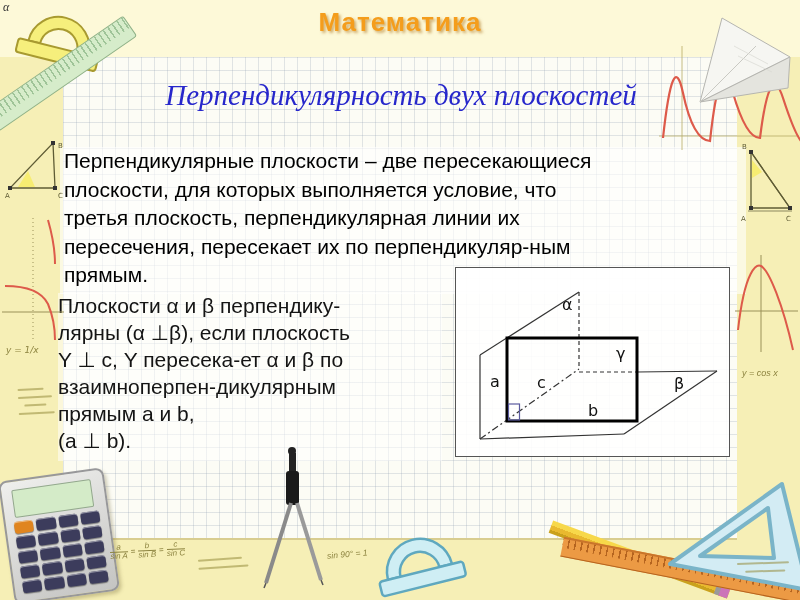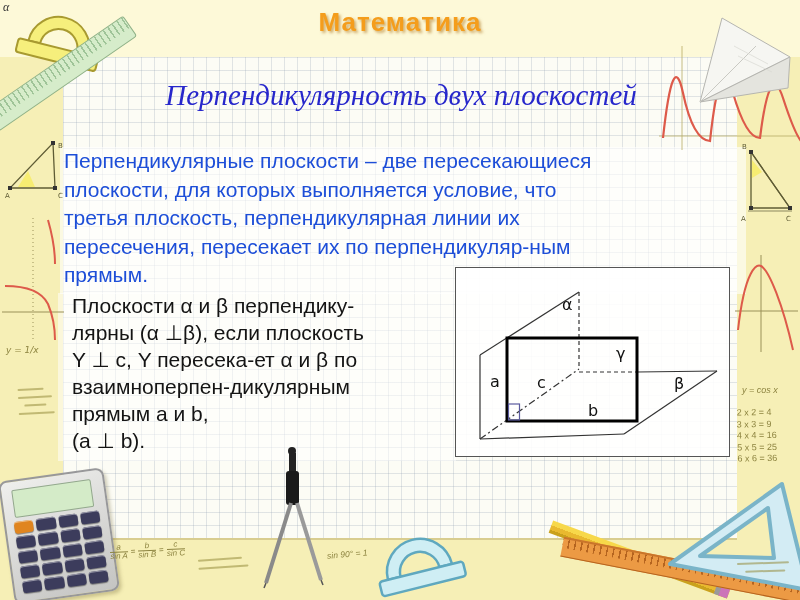--- a/index.html
+++ b/index.html
@@ -14,29 +14,29 @@
 
   .panel{left:63px;top:57px;width:674px;height:483px;background-color:#fcfcf5;
     background-image:
       repeating-linear-gradient(to right, rgba(140,155,175,.25) 0 1px, transparent 1px 13px),
       repeating-linear-gradient(to bottom, rgba(140,155,175,.25) 0 1px, transparent 1px 13px);}
   .panel-edge{left:63px;top:538px;width:674px;height:2px;background:#d9cd8f;}
 
   .subtitle{left:65px;top:79px;width:672px;text-align:center;font-family:"Liberation Serif",serif;
             font-size:29px;color:#2727cb;font-style:italic;}
   .definition{left:60px;top:147px;width:682px;height:147px;background:rgba(255,255,255,.6);
-              font-size:21px;line-height:28.6px;color:#1d4ed8;white-space:pre-line;padding-left:4px;}
+              font-size:21px;line-height:28.6px;color:#000000;white-space:pre-line;padding-left:4px;}
   .statement{left:58px;top:293px;width:384px;height:168px;background:rgba(255,255,255,.5);
-             font-size:21px;line-height:26.9px;color:#141414;white-space:pre-line;padding-left:14px;}
+             font-size:21px;line-height:26.9px;color:#141414;white-space:pre-line;}
 
   .diagram-box{left:455px;top:267px;width:273px;height:188px;background:rgba(255,255,255,.88);
                border:1px solid #555;}
 
   .olive-text{color:#8d8440;}
-  .y-cos{left:742px;top:385px;font-size:9px;font-style:italic;width:56px;}
+  .y-cos{left:742px;top:368px;font-size:9px;font-style:italic;width:56px;}
   .mult-table{left:737px;top:407px;width:62px;font-size:9px;line-height:11.5px;transform:rotate(-1deg);}
   .law-sines{left:110px;top:541px;width:118px;font-size:8px;font-style:italic;transform:rotate(-3deg);
              display:flex;align-items:center;gap:3px;}
   .frac{display:inline-flex;flex-direction:column;align-items:center;line-height:8px;}
   .frac .bar{width:100%;height:1px;background:#8d8440;}
   .sin90{left:327px;top:549px;font-size:8.5px;font-style:italic;transform:rotate(-5deg);}
 
   .scribble-row{height:2px;background:rgba(150,140,60,.55);border-radius:1px;margin-top:6px;}
 
   .calc{left:6px;top:474px;width:102px;height:120px;transform:rotate(-8deg);
@@ -268,26 +268,19 @@
     <text x="46" y="81" font-size="7" fill="#5f5c35">C</text>
   </svg>
 
   <svg class="abs" style="left:733px;top:250px;" width="67" height="112">
     <line x1="28" y1="5" x2="28" y2="102" stroke="#9a9159" stroke-width="1"></line>
     <line x1="2" y1="61" x2="65" y2="61" stroke="#9a9159" stroke-width="1"></line>
     <path d="M5,80 C12,18 24,14 28,16 C36,20 50,55 60,100" fill="none" stroke="#dd5a4a" stroke-width="2"></path>
   </svg>
   <div class="abs y-cos olive-text">y = cos x</div>
 
-  <div class="abs mult-table olive-text">
-    <div>2 x 2 = 4</div>
-    <div>3 x 3 = 9</div>
-    <div>4 x 4 = 16</div>
-    <div>5 x 5 = 25</div>
-    <div>6 x 6 = 36</div>
-  </div>
 
   <div class="abs" style="left:737px;top:556px;width:60px;transform:rotate(-2deg);">
     <div class="scribble-row" style="width:52px;"></div>
     <div class="scribble-row" style="width:40px;margin-left:8px;"></div>
   </div>
 
 </div>
 
 </body></html>

